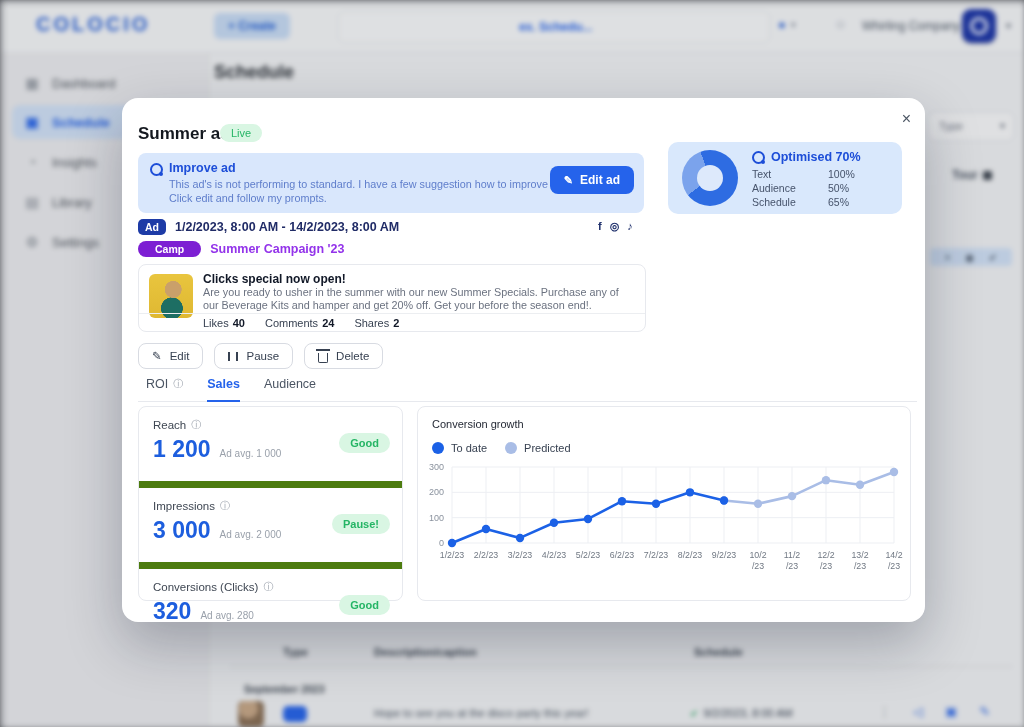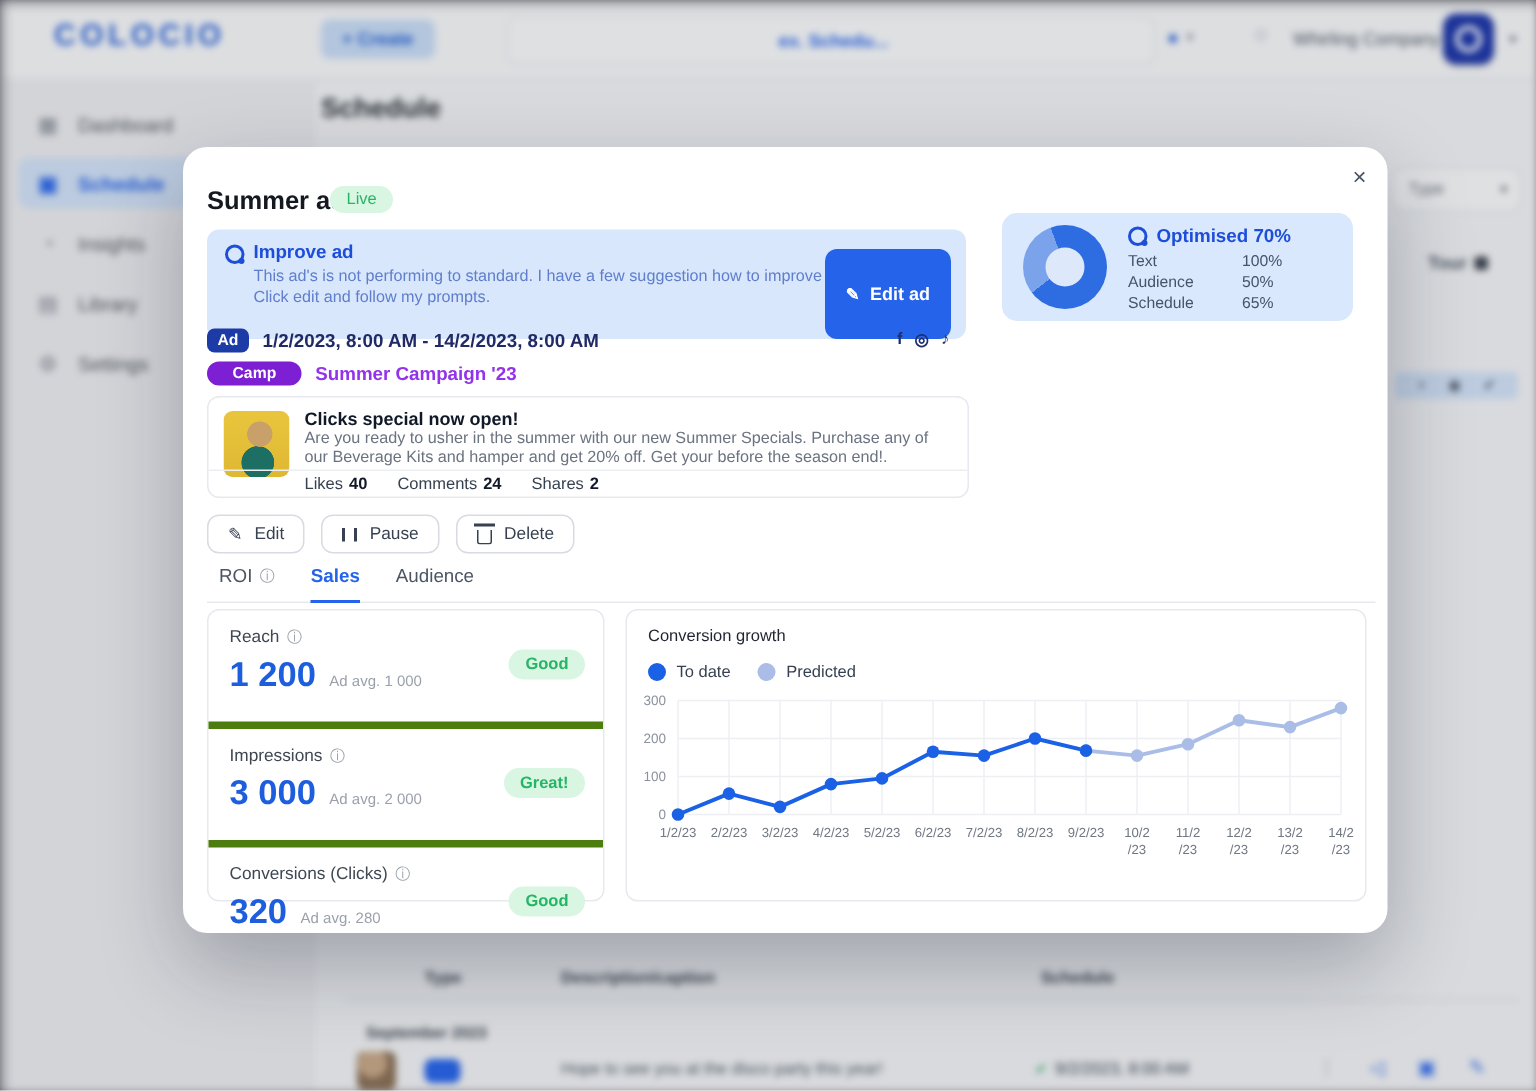--- a/index.html
+++ b/index.html
@@ -49,28 +49,28 @@
   .row-sched .ck{color:#22a35c;font-size:10px;margin-right:5px}
   .row-icons{position:absolute;left:878px;top:704px;display:flex;gap:22px;font-size:13px;color:#2563eb;align-items:center}
   .row-icons .g{color:#8b93a0}
   
   .modal{position:absolute;left:122px;top:98px;width:803px;height:524px;background:#fff;border-radius:16px;z-index:40;
          box-shadow:0 22px 55px rgba(15,23,42,.28)}
   .m-close{position:absolute;right:14px;top:12px;font-size:16px;color:#4b5563;cursor:pointer}
   .m-title{position:absolute;left:16px;top:26px;font-size:17px;font-weight:800;color:#14181f}
   .live-badge{position:absolute;left:98px;top:26px;background:#d9f6e3;color:#25b565;font-size:11px;font-weight:400;
               padding:3px 11px;border-radius:999px}
-  .improve{position:absolute;left:16px;top:55px;width:506px;height:73px;background:#d9e7fc;border-radius:8px}
+  .improve{position:absolute;left:16px;top:55px;width:506px;height:60px;background:#d9e7fc;border-radius:8px}
   .ring{display:inline-block;width:9px;height:9px;border:2px solid #1d4ed8;border-radius:50%;position:relative}
   .ring::after{content:"";position:absolute;right:-2px;bottom:-2px;width:4px;height:4px;border-radius:50%;background:#1d4ed8}
   .improve .ttl{position:absolute;left:31px;top:8px;font-size:12.5px;font-weight:700;color:#1d4ed8}
   .improve .ic{position:absolute;left:12px;top:10px}
   .improve .bd{position:absolute;left:31px;top:25px;width:405px;font-size:10.8px;line-height:13.5px;color:#5f7ecb}
   .editad-btn{position:absolute;right:10px;top:13px;height:28px;line-height:28px;background:#2563eb;color:#fff;
-              border-radius:8px;font-size:12px;font-weight:600;padding:16px 14px;cursor:pointer}
+              border-radius:8px;font-size:12px;font-weight:600;padding:0 14px;cursor:pointer}
   .editad-btn .pi{margin-right:7px;font-size:11px}
   .ad-row{position:absolute;left:16px;top:121px;display:flex;align-items:center;gap:9px}
   .ad-badge{background:#1d3ba6;color:#fff;font-size:10.5px;font-weight:700;padding:2px 7px;border-radius:5px}
   .ad-dates{font-size:12.5px;font-weight:600;color:#202b66}
   .social{position:absolute;left:476px;top:122px;display:flex;gap:8px;font-size:11px;color:#1e2f6b;font-weight:700}
   .camp-row{position:absolute;left:16px;top:143px;display:flex;align-items:center;gap:9px}
   .camp-badge{background:#7d1fd3;color:#fff;font-size:10.5px;font-weight:700;padding:2px 17px;border-radius:999px}
   .camp-name{font-size:12.5px;font-weight:600;color:#9333ea}
   .post{position:absolute;left:16px;top:166px;width:506px;height:66px;border:1px solid #e7e9ee;border-radius:8px;background:#fff}
   .post-thumb{position:absolute;left:10px;top:9px;width:44px;height:44px;border-radius:6px;
@@ -86,21 +86,21 @@
   .act-btn{height:24px;display:flex;align-items:center;gap:8px;border:1px solid #d8dbe2;border-radius:8px;
            background:#fff;padding:0 13px;font-size:11.5px;color:#374151;cursor:pointer}
   .icon-pause{display:inline-block;width:6px;height:9px;border-left:2.5px solid #374151;border-right:2.5px solid #374151}
   .icon-trash{position:relative;display:inline-block;width:8px;height:9px;border:1.4px solid #374151;border-top:none;border-radius:0 0 2px 2px;margin-top:3px}
   .icon-trash::before{content:"";position:absolute;left:-3px;right:-3px;top:-3.4px;height:1.6px;background:#374151}
   .tabs{position:absolute;left:16px;top:279px;width:771px;border-bottom:1px solid #e7e9ee;display:flex;gap:24px;padding-left:8px}
   .tab{font-size:12.5px;color:#4b5563;padding-bottom:9px;display:flex;gap:5px;cursor:pointer}
   .tab .info{color:#9aa1ab;font-size:10px}
   .tab.active{color:#2563eb;font-weight:700;border-bottom:2px solid #2563eb;margin-bottom:-1px}
   .metrics{position:absolute;left:16px;top:308px;width:263px;height:193px;border:1px solid #e7e9ee;border-radius:8px;background:#fff}
-  .metric{position:relative;height:63px;border-bottom:5px solid #4d7c0f;padding:11px 14px 0}
+  .metric{position:relative;height:63px;border-bottom:7px solid #4d7c0f;padding:11px 14px 0}
   .metric:last-child{border-bottom:none}
   .metric .lab{font-size:11.5px;color:#3f4753;display:flex;gap:5px;align-items:center}
   .metric .info{color:#9aa1ab;font-size:10px}
   .metric .vrow{display:flex;align-items:baseline;gap:9px;margin-top:4px}
   .metric .val{font-size:23px;font-weight:800;color:#1d5ede}
   .metric .avg{font-size:10px;color:#9aa1ab}
   .metric .badge{position:absolute;right:12px;top:26px;background:#d9f6e3;color:#25b565;font-size:11px;font-weight:600;
                  padding:4px 11px;border-radius:999px}
   .chart-card{position:absolute;left:295px;top:308px;width:492px;height:193px;border:1px solid #e7e9ee;border-radius:8px;background:#fff}
   .chart-title{position:absolute;left:14px;top:11px;font-size:11px;font-weight:400;color:#1f2430}
@@ -274,21 +274,21 @@
     </div>
     <div class="metric">
       <div class="lab">
           <span>Impressions</span>
           <span class="info">ⓘ</span>
         </div>
       <div class="vrow">
           <span class="val">3 000</span>
         <span class="avg">Ad avg. 2 000</span>
         </div>
-      <span class="badge">Great!</span>
+      <span class="badge">Pause!</span>
     </div>
     <div class="metric">
       <div class="lab">
           <span>Conversions (Clicks)</span>
           <span class="info">ⓘ</span>
         </div>
       <div class="vrow">
           <span class="val">320</span>
         <span class="avg">Ad avg. 280</span>
         </div>

